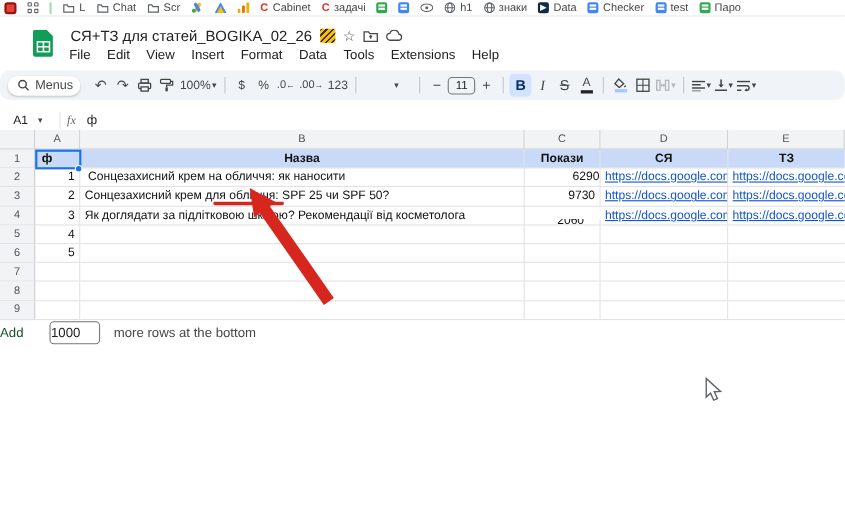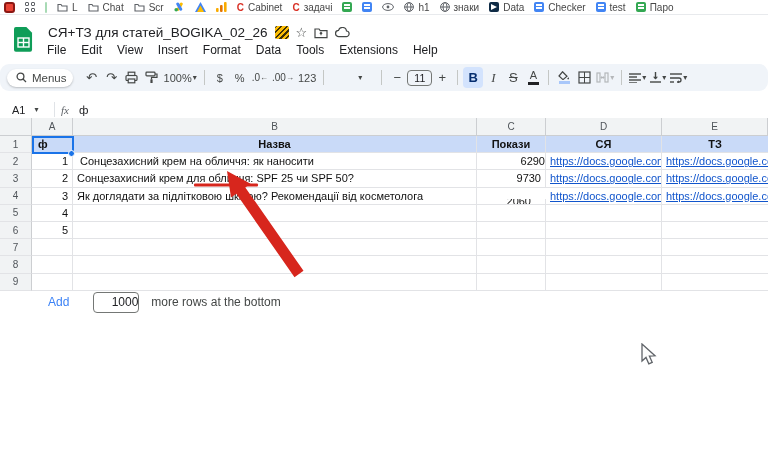--- a/index.html
+++ b/index.html
@@ -17,21 +17,21 @@
   .ico-grid { width:10px; height:10px; display:grid; grid-template-columns:4px 4px; grid-template-rows:4px 4px; gap:2px; }
   .ico-grid i { border:1.2px solid #5f6368; border-radius:1px; }
   .bm-div { width:2px; height:11px; background:#a8dab5; border-radius:1px; }
   .sq { width:10px; height:10px; border-radius:2px; position:relative; }
   .sq.green { background:#34a853; } .sq.blue { background:#4285f4; } .sq.navy { background:#0f2b46; }
   .sq::after { content:""; position:absolute; left:2px; top:2px; right:2px; height:1.5px; background:#fff; box-shadow:0 3px 0 #fff; }
   .sq.navy::after { display:none; }
   .redc { color:#d93025; font-weight:800; font-size:10px; letter-spacing:0; }
 
   
-  .apphdr { position:absolute; top:16px; left:0; width:648px; height:47px; background:#fff; }
+  .apphdr { position:absolute; top:16px; left:16px; width:648px; height:47px; background:#fff; }
   .logo { position:absolute; left:14px; top:11px; }
   .title-row { position:absolute; left:48px; top:9px; display:flex; align-items:center; gap:7px; }
   .doc-title { font-size:13.5px; color:#202124; white-space:nowrap; }
   .badge-xlsx { width:14px; height:13px; border-radius:2px; background:#fbbc04;
                 background-image:repeating-linear-gradient(135deg,#3c3006 0 1.5px,transparent 1.5px 4px); }
   .hdr-ic { font-size:13px; color:#444746; line-height:1; }
   .menu-row { position:absolute; left:47px; top:27px; display:flex; gap:15px; font-size:12px; color:#202124; }
   .menu-item { cursor:default; }
 
   
@@ -83,23 +83,23 @@
   .txt { padding-left:4px; }
   .lnk { padding-left:4px; color:#1155cc; text-decoration:underline; font-weight:400; }
   .sel-box { position:absolute; left:32px; top:18px; width:42px; height:18px;
              border:2px solid #1a73e8; pointer-events:auto; }
   .sel-dot { position:absolute; left:68px; top:32px; width:7px; height:7px; border-radius:50%;
              background:#1a73e8; border:1px solid #fff; }
 
   
   .addrow { position:absolute; top:290px; left:0; width:768px; height:24px;
             display:flex; align-items:center; font-size:12px; color:#444746; }
-  .add-link { color:#3b82f6; margin-left:48px; }
+  .add-link { color:#14532d; }
   .rows-input { width:46px; height:21px; margin-left:24px; border:1px solid #747775; border-radius:4px;
-                text-align:right; font-size:12px; color:#202124; font-family:inherit; background:#fff; }
+                text-align:left; font-size:12px; color:#202124; font-family:inherit; background:#fff; }
   .add-suffix { margin-left:12px; }
 
   
   .overlay { position:absolute; left:0; top:0; width:768px; height:473px; pointer-events:none; z-index:40; }
 </style>
 </head>
 <body>
 
 <div class="stage">
 

